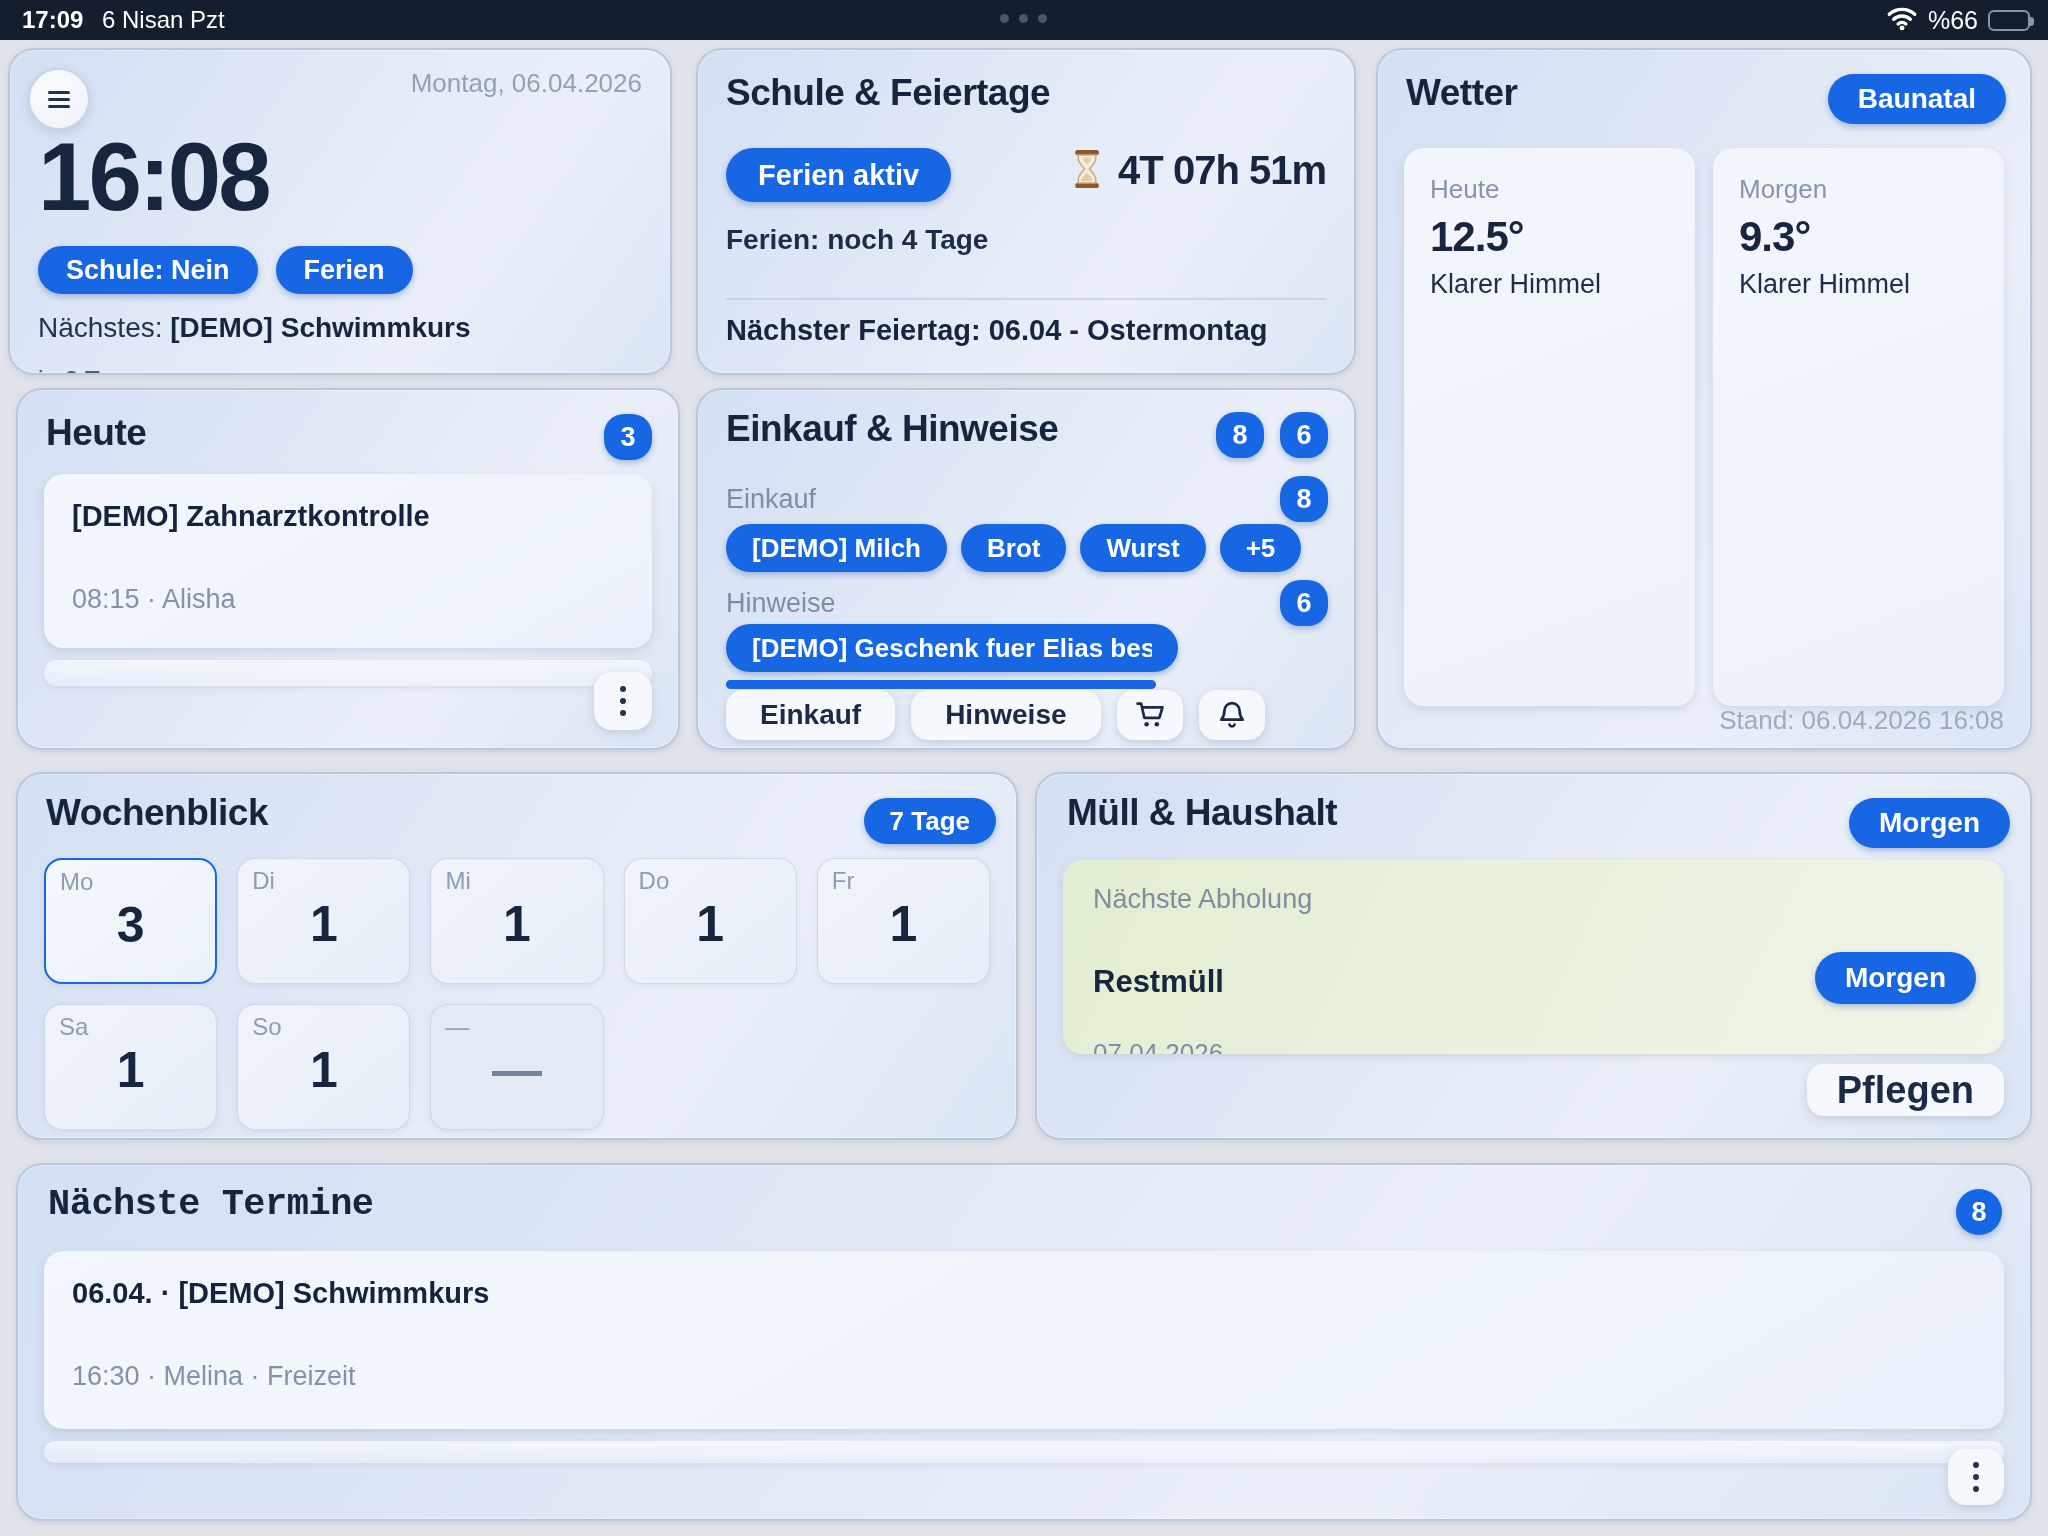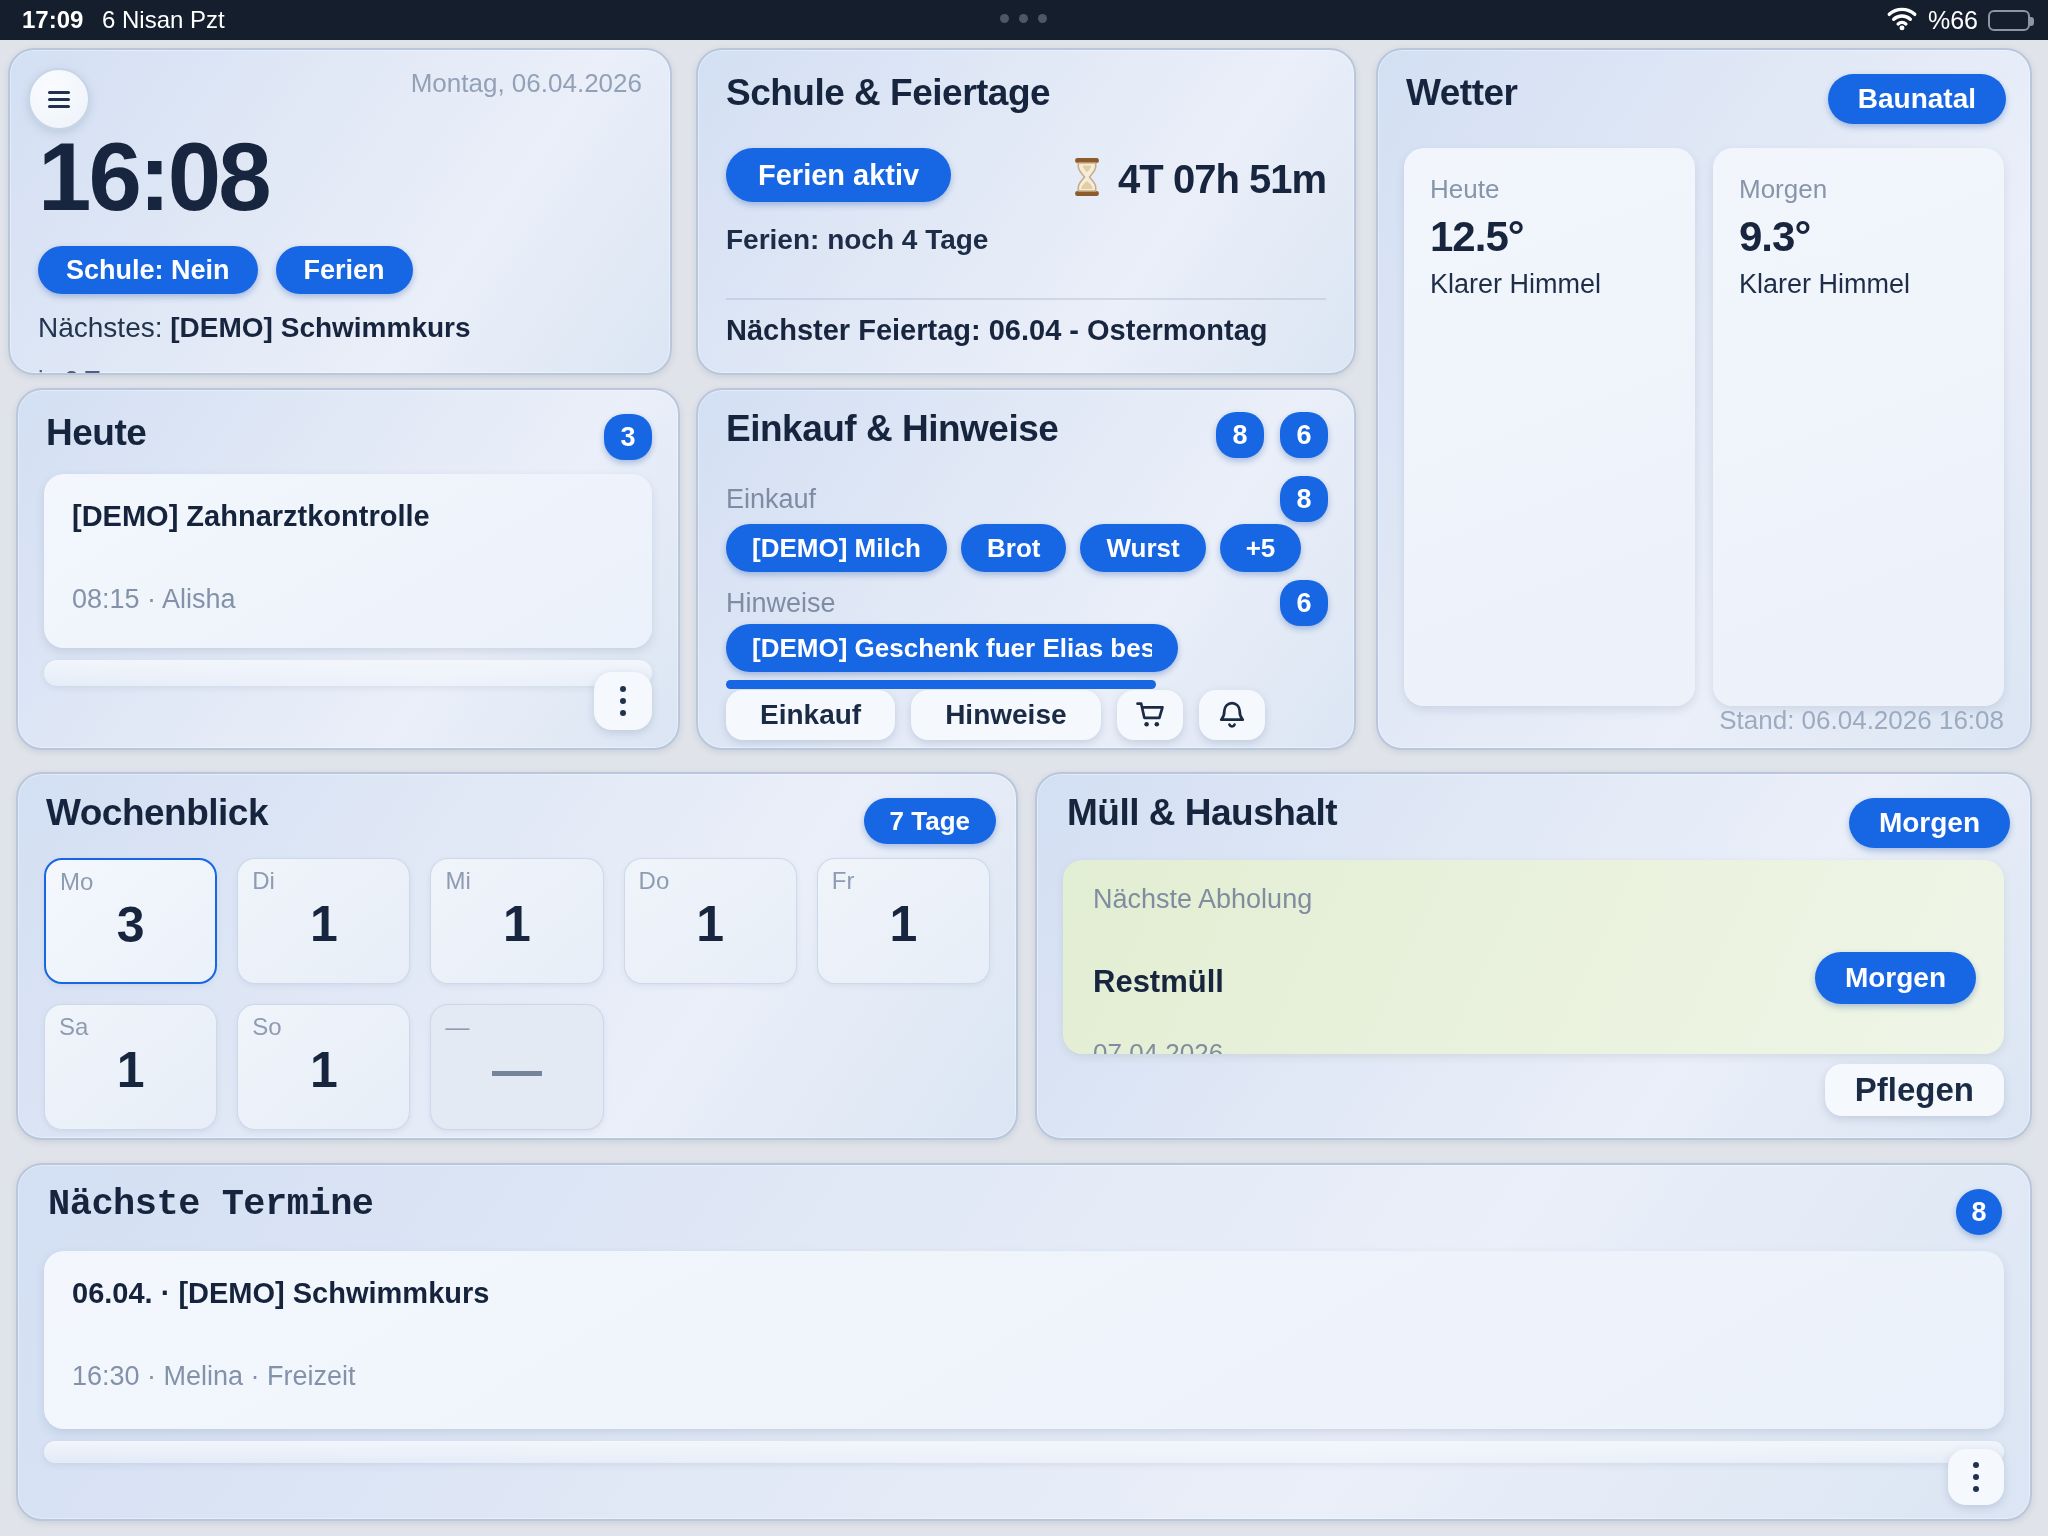--- a/index.html
+++ b/index.html
@@ -71,21 +71,21 @@
   .clock-time { position:absolute; left:28px; top:72px; font-size:96px; font-weight:800; letter-spacing:-3px; color:#18253e; }
   .clock-pills { position:absolute; left:28px; top:196px; display:flex; gap:18px; }
   .clock-pills .pill { height:48px; padding:0 28px; font-size:27px; }
   .clock-next { position:absolute; left:28px; top:262px; font-size:28px; color:#23344f; }
   .clock-next b { font-weight:700; color:#18253e; }
   .clock-clip { position:absolute; left:28px; top:316px; font-size:25px; color:#4c5f80; }
   
   #card-school { left:696px; top:48px; width:660px; height:327px; }
   #card-school .card-title { left:28px; top:22px; }
   .school-pill { position:absolute; left:28px; top:98px; height:54px; padding:0 32px; font-size:29px; }
-  .school-count { position:absolute; right:28px; top:98px; height:54px; display:flex; align-items:flex-end; gap:12px; }
+  .school-count { position:absolute; right:28px; top:98px; height:54px; display:flex; align-items:flex-start; gap:12px; }
   .school-count .num { font-size:40px; font-weight:800; color:#18253e; letter-spacing:-1px; }
   .school-remaining { position:absolute; left:28px; top:174px; font-size:28px; font-weight:700; color:#1d2c47; }
   .school-divider { position:absolute; left:28px; right:28px; top:248px; height:2px; background:rgba(160,175,200,.35); }
   .school-holiday { position:absolute; left:28px; top:264px; font-size:29px; font-weight:700; color:#18253e; }
   
   #card-weather { left:1376px; top:48px; width:656px; height:702px; }
   #card-weather .card-title { left:28px; top:22px; }
   .weather-loc { position:absolute; right:24px; top:24px; height:50px; padding:0 30px; font-size:28px; }
   .weather-days { position:absolute; left:26px; right:26px; top:98px; height:558px; display:flex; gap:18px; }
   .weather-day { flex:1; border-radius:20px; background:linear-gradient(160deg,#f2f6fc,#ecf1fa);
@@ -142,21 +142,21 @@
   #card-waste { left:1035px; top:772px; width:997px; height:368px; }
   #card-waste .card-title { left:30px; top:18px; }
   .waste-when { position:absolute; right:20px; top:24px; height:50px; padding:0 30px; font-size:28px; }
   .waste-pickup { position:absolute; left:26px; right:26px; top:86px; height:194px; border-radius:20px; overflow:hidden;
     background:linear-gradient(115deg,#e2eed3,#eaf2de 55%,#eff5e7);
     box-shadow:0 3px 8px rgba(120,140,120,.18); }
   .wp-label { position:absolute; left:30px; top:24px; font-size:27px; color:#7f8d9e; }
   .wp-type { position:absolute; left:30px; top:104px; font-size:31px; font-weight:700; color:#18253e; }
   .wp-when { position:absolute; right:28px; top:92px; height:52px; padding:0 30px; font-size:28px; }
   .wp-date { position:absolute; left:30px; top:178px; font-size:26px; color:#7f8d9e; }
-  .waste-manage { position:absolute; right:26px; bottom:22px; height:52px; padding:0 30px; font-size:33px;margin-left:30px; }
+  .waste-manage { position:absolute; right:26px; bottom:22px; height:52px; padding:0 30px; font-size:38px;margin-left:30px; }
   
   #card-appts { left:16px; top:1163px; width:2016px; height:358px; }
   #card-appts .card-title { left:30px; top:18px;font-family:Liberation Mono, monospace; }
   #card-appts .badge { right:28px; top:24px; border-radius:23px; width:46px; height:46px; }
   .appt-item { left:26px; right:26px; top:86px; height:178px; }
   #card-appts .partial-item { top:276px; height:22px; }
   #card-appts .kebab { right:26px; bottom:14px; width:56px; height:56px; }
 </style>
 </head>
 <body>

